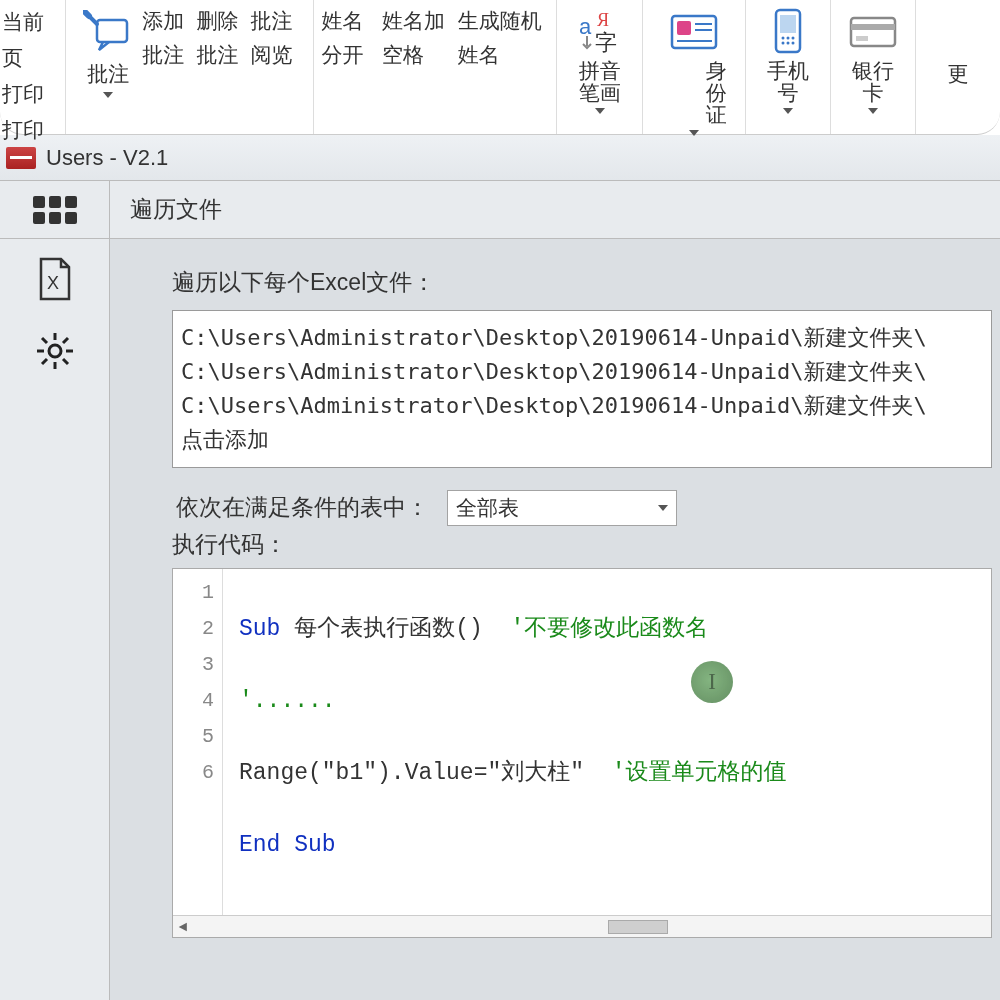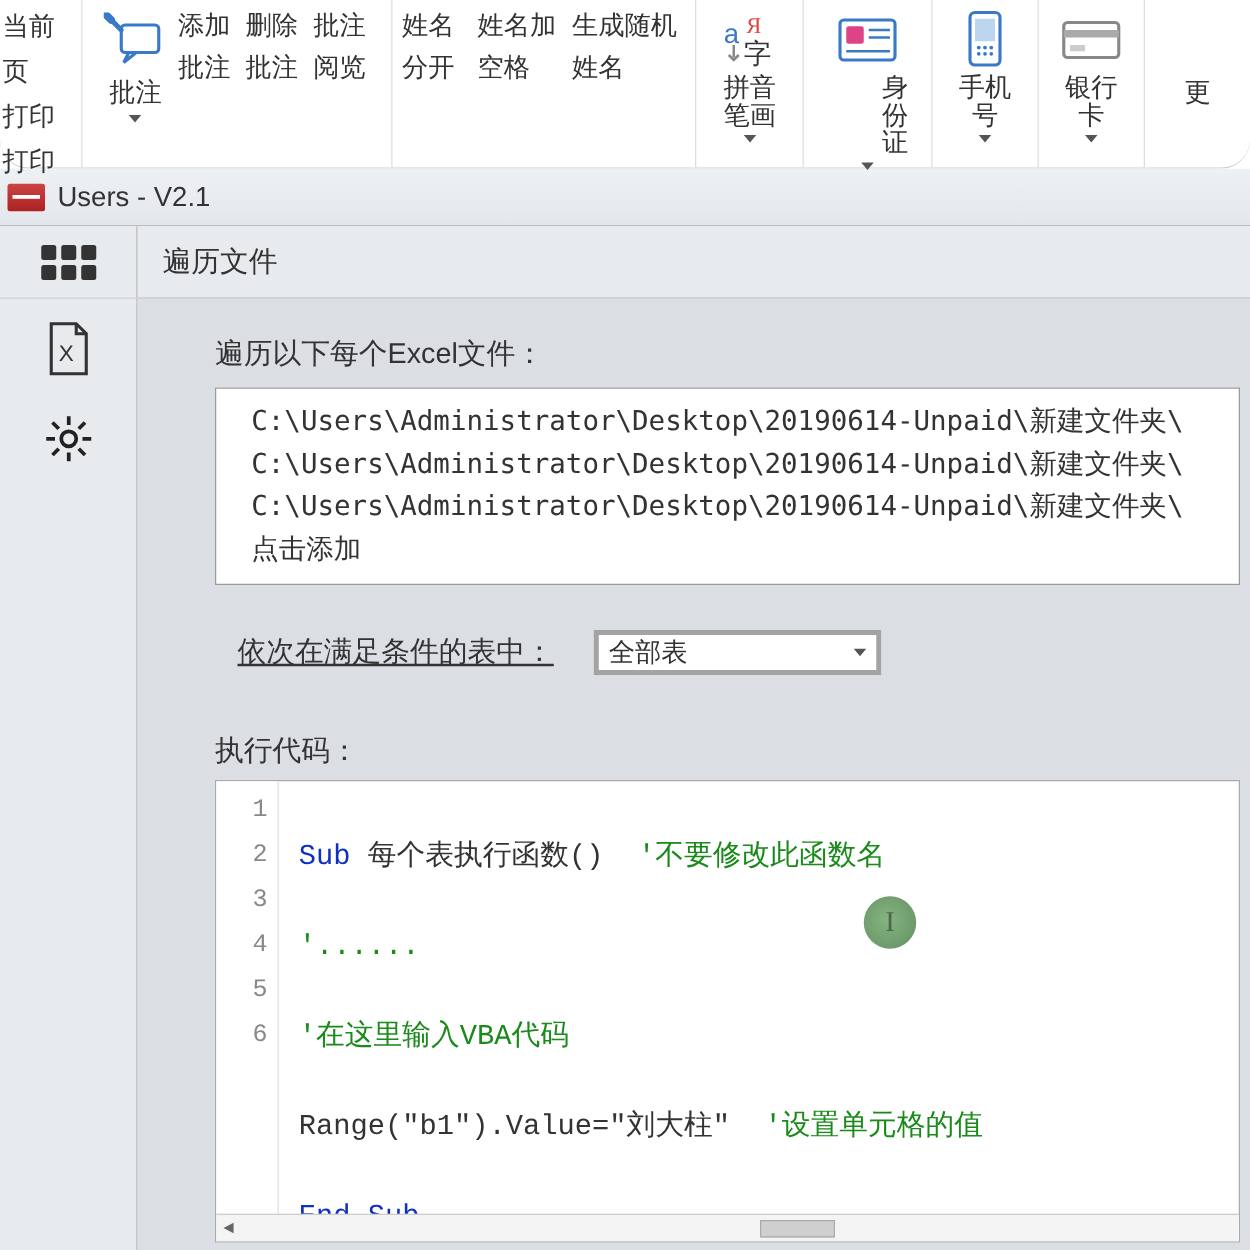--- a/index.html
+++ b/index.html
@@ -112,38 +112,38 @@
   flex:1;
   background:#dbdfe3;
   padding: 28px 0 0 62px;
   position:relative;
 }
 .section-label { font-size: 23px; margin-bottom: 12px; }
 
 .file-box {
   background:#fff;
   border:1px solid #9a9a9a;
-  padding: 10px 28px;
+  padding: 10px 8px;
   width: 820px;
   font-family: "SimSun","NSimSun",monospace;
   font-size: 22px;
   line-height: 34px;
 }
 .file-box div { white-space: nowrap; overflow:hidden; }
 
 .row-inline { display:flex; align-items:center; margin-top: 20px; gap: 14px; }
 .select-box {
   display:flex; align-items:center; justify-content:space-between;
-  border:4px solid #a3a3a3; background:#fff;
+  border:1px solid #a3a3a3; background:#fff;
   width: 230px; height: 36px; padding: 0 8px;
   font-size: 21px;
 }
 .select-box .tri-down{ margin-top:0; }
 
-.code-label { font-size: 23px; margin-top: 30px; }
+.code-label { font-size: 23px; margin-top: 2px; }
 
 .code-area {
   margin-top: 8px;
   background:#fff;
   border:1px solid #aaa;
   width: 820px;
   height: 370px;
   display:flex;
   flex-direction:column;
   font-family: Consolas,"Courier New",monospace;
@@ -360,21 +360,21 @@
     <div class="section-label">遍历以下每个Excel文件：</div>
 
     <div class="file-box">
       <div>C:\Users\Administrator\Desktop\20190614-Unpaid\新建文件夹\</div>
       <div>C:\Users\Administrator\Desktop\20190614-Unpaid\新建文件夹\</div>
       <div>C:\Users\Administrator\Desktop\20190614-Unpaid\新建文件夹\</div>
       <div>点击添加</div>
     </div>
 
     <div class="row-inline">
-      <span class="section-label" style="margin:18px;text-decoration:underline;">依次在满足条件的表中：</span>
+      <span class="section-label" style="margin:4px;">依次在满足条件的表中：</span>
       <div class="select-box">
         <span>全部表</span>
         <div class="tri-down"></div>
       </div>
     </div>
 
     <div class="code-label">执行代码：</div>
 
     <div class="code-area">
       <div class="code-body">
@@ -382,21 +382,20 @@
           <div>1</div>
           <div>2</div>
           <div>3</div>
           <div>4</div>
           <div>5</div>
           <div>6</div>
         </div>
         <div class="code-lines">
 <div><span class="kw">Sub </span><span>每个表执行函数()  </span><span class="comment">'不要修改此函数名</span></div>
 <div><span class="comment">'......</span></div>
-<div><span class="comment">'在这里输入VBA代码</span></div>
 <div><span>Range("b1").Value=</span><span class="str">"刘大柱"  </span><span class="comment">'设置单元格的值</span></div>
 <div><span class="kw">End Sub</span></div>
           <div class="cursor-dot">I</div>
         </div>
       </div>
       <div class="scroll-h">
         <div class="arrow">◄</div>
         <div class="track">
           <div class="thumb"></div>
         </div>

